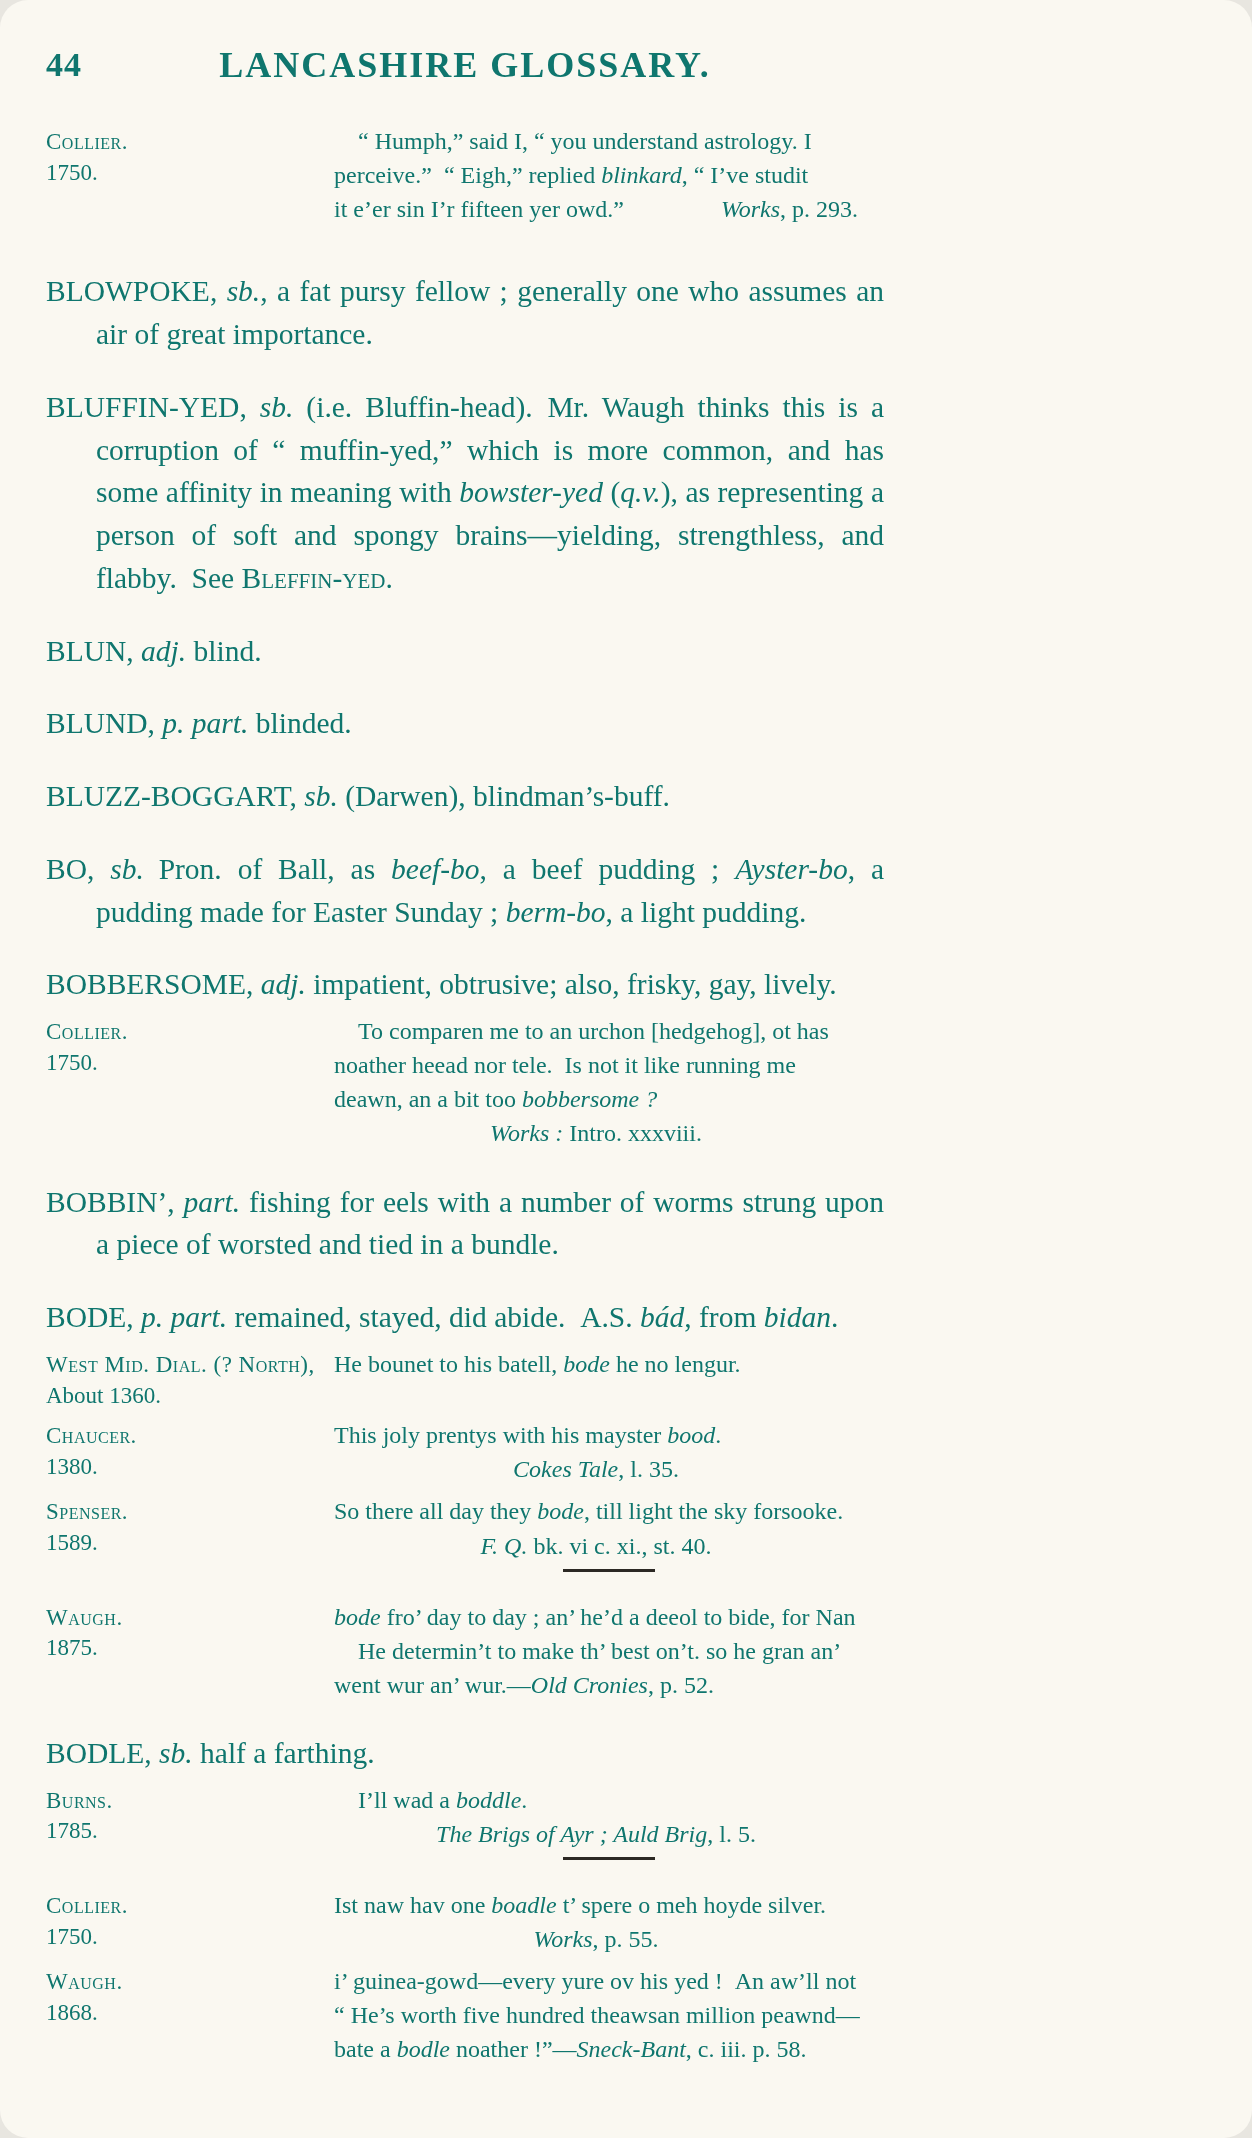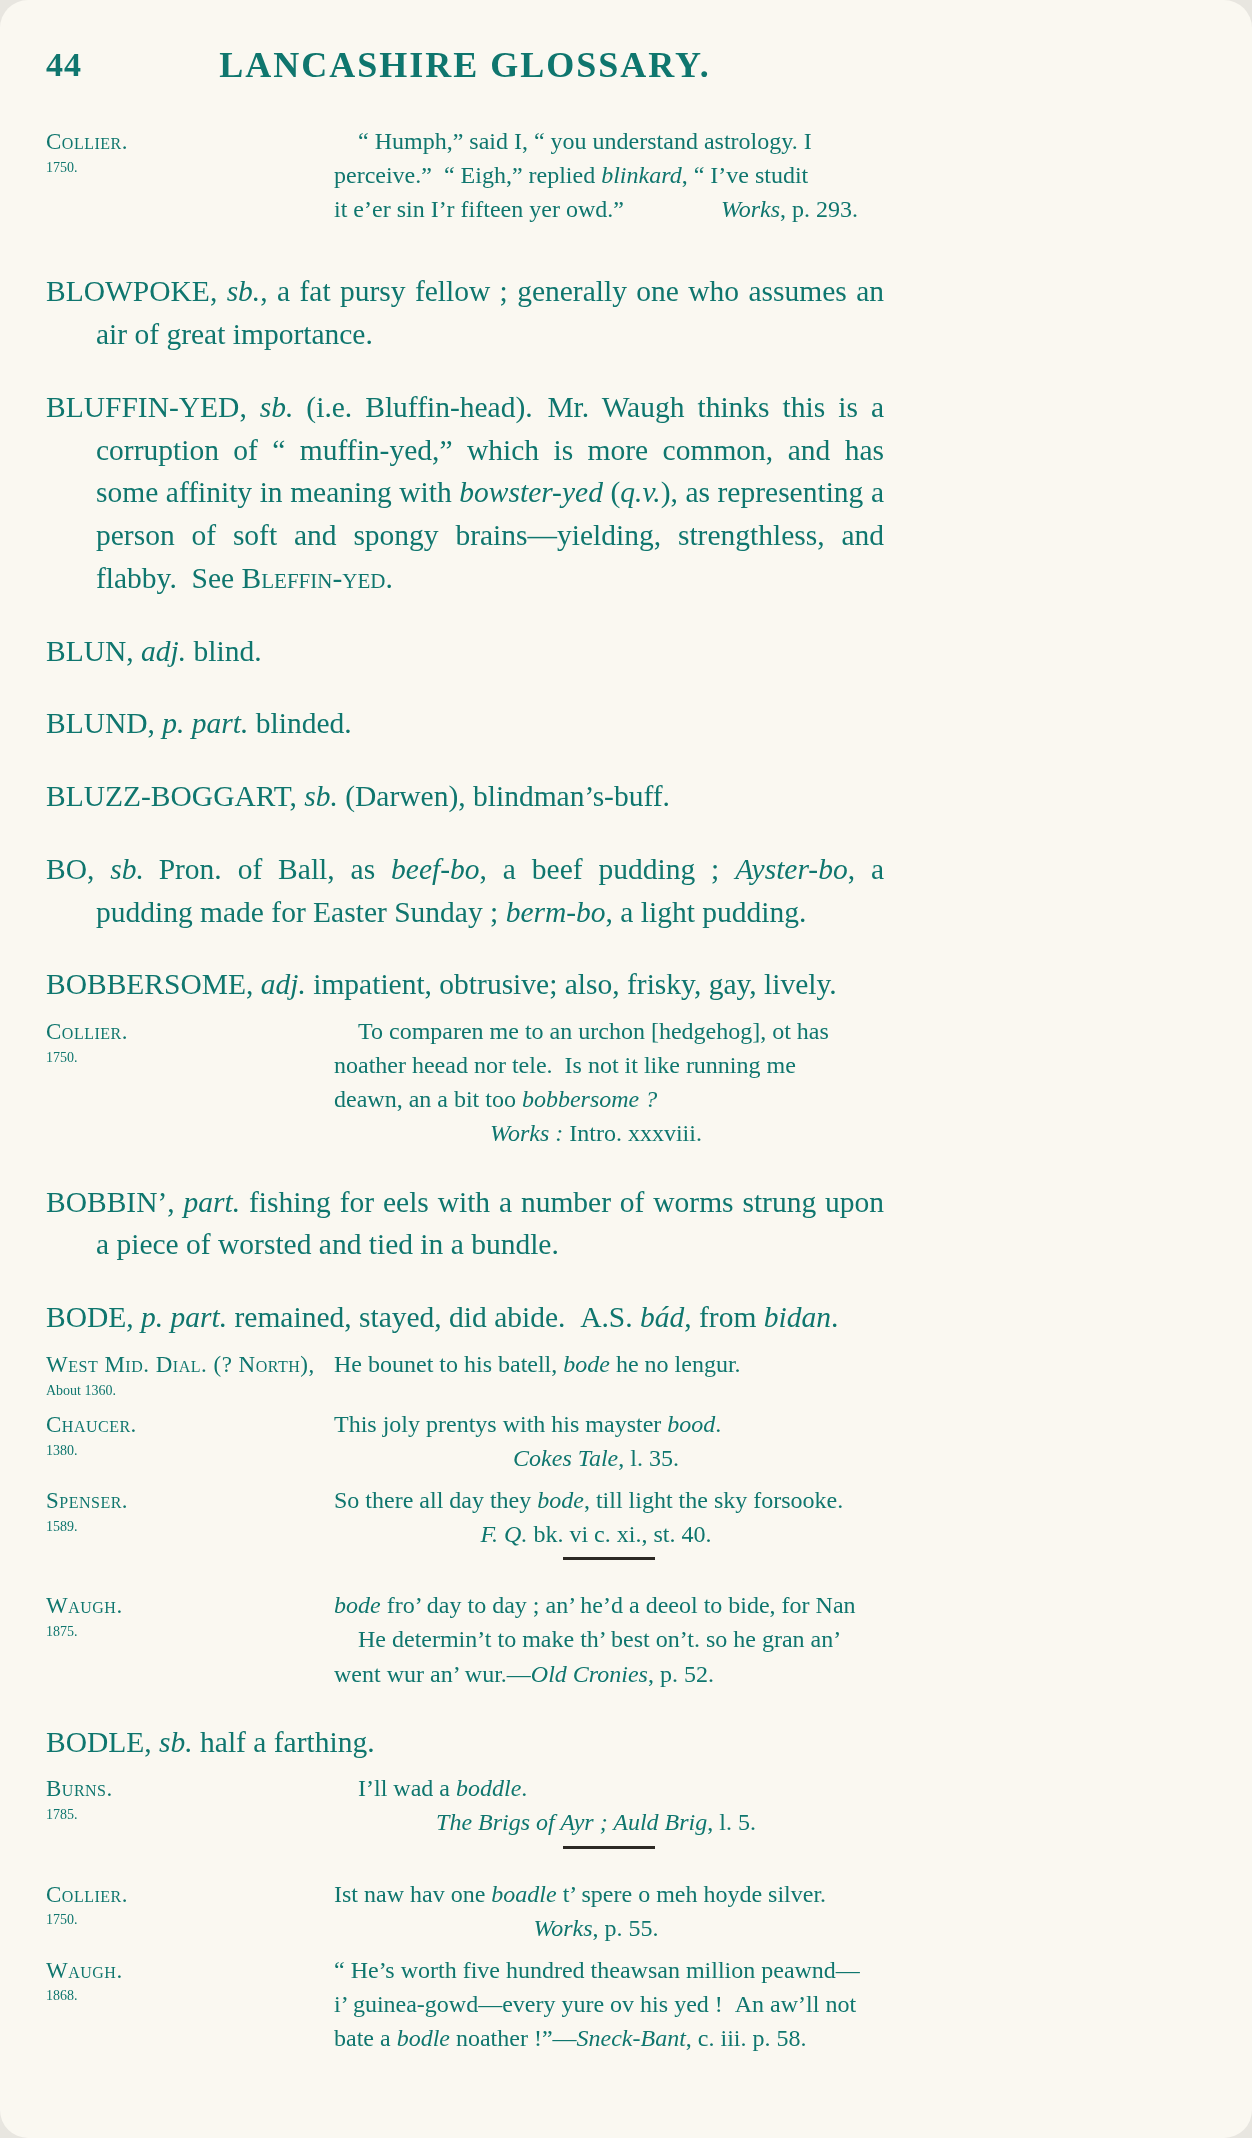--- a/index.html
+++ b/index.html
@@ -55,21 +55,21 @@
     flex: 0 0 288px;
     text-align: left;
     padding-top: 4px;
     line-height: 1.25;
   }
   .attr .src {
     font-variant: small-caps;
     font-size: 23px;
     letter-spacing: 0.5px;
   }
-  .attr .yr { font-size: 14px; margin-top: 2px; }
+  .attr .yr { font-size: 23px; margin-top: 2px; }
   .quote { flex: 1 1 auto; min-width: 0; }
   .qline { white-space: nowrap; }
   .qline.ind { text-indent: 24px; }
   .qline.right { text-align: center; }
   .flex2 { display: flex; justify-content: space-between; }
   .srcref { padding-right: 26px; }
   .it { font-style: italic; }
   .sc { font-variant: small-caps; }
   
   .rule-row { margin: 6px 0 28px 288px; }
@@ -217,20 +217,20 @@
         </div>
       </div>
     </div>
 
     <div class="citation last">
       <div class="attr">
         <div class="src">Waugh.</div>
         <div class="yr">1868.</div>
       </div>
       <div class="quote">
+        <div class="qline"><span>i’ guinea-gowd—every yure ov his yed ! An aw’ll not</span></div>
         <div class="qline"><span>“ He’s worth five hundred theawsan million peawnd—</span></div>
-        <div class="qline"><span>i’ guinea-gowd—every yure ov his yed ! An aw’ll not</span></div>
         <div class="qline"><span>bate a </span><span class="it">bodle</span><span> noather !”—</span><span class="it">Sneck-Bant</span><span>, c. iii. p. 58.</span></div>
       </div>
     </div>
 
   </div>
 </div>
 
 </body></html>

